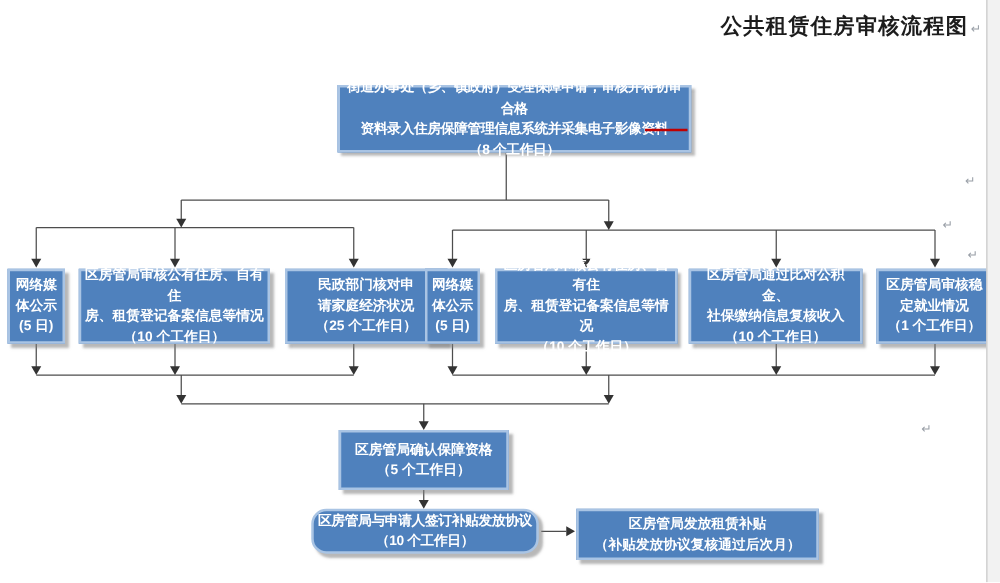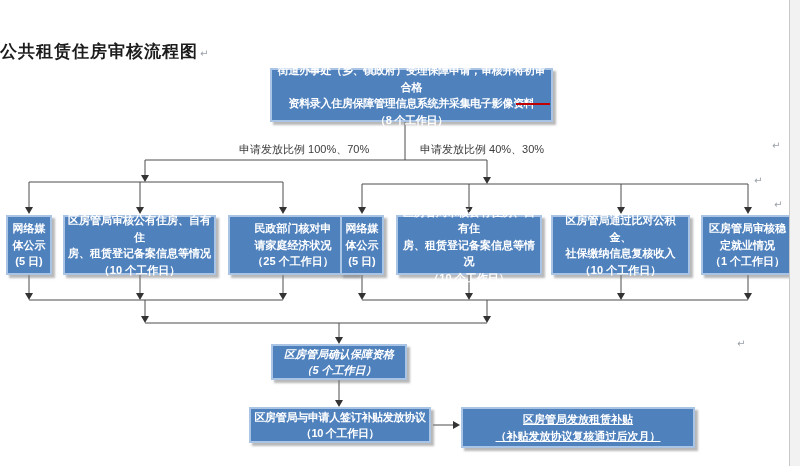--- a/index.html
+++ b/index.html
@@ -7,45 +7,45 @@
     --box-border:#a9c4e4;
     --line:#4d4d4d;
     --red:#c00000;
   }
   html,body{margin:0;padding:0;background:#ffffff;}
   .stage{
     position:relative;width:800px;height:466px;background:#ffffff;
     font-family:"Liberation Sans","DejaVu Sans",sans-serif;overflow:hidden;
   }
   .title{
-    position:absolute;top:9px;left:0;right:14px;text-align:left;
-    font-size:17px;font-weight:bold;color:#1c1c1c;letter-spacing:1px;margin-top:31px;
+    position:absolute;top:9px;left:0;right:14px;text-align:right;
+    font-size:17px;font-weight:bold;color:#1c1c1c;letter-spacing:1px;
   }
   .pm-inline{font-size:10px;color:#9aa0a8;font-weight:normal;margin-left:2px;}
   .connectors{position:absolute;left:0;top:0;}
   .node{
     position:absolute;background:var(--box-fill);
     border:2px solid var(--box-border);
     box-shadow:3px 3px 2px rgba(125,125,125,.55);
     color:#ffffff;font-weight:bold;
     display:flex;align-items:center;justify-content:center;
     text-align:center;white-space:pre-line;
     font-size:11px;line-height:1.5;box-sizing:border-box;padding:1px 2px;
   }
   .topbox{left:270px;top:68px;width:283px;height:54px;letter-spacing:-0.3px;}
   .b1{left:6px;top:215px;width:46px;height:60px;}
   .b2{left:63px;top:215px;width:153px;height:60px;}
   .b3{left:228px;top:215px;width:130px;height:60px;}
   .b4{left:340px;top:215px;width:44px;height:60px;}
   .b5{left:396px;top:215px;width:146px;height:60px;}
   .b6{left:551px;top:215px;width:139px;height:60px;}
   .b7{left:701px;top:215px;width:93px;height:60px;}
-  .confirm{left:271px;top:344px;width:136px;height:36px;font-style:italic;}
-  .sign{left:249px;top:407px;width:182px;height:36px;letter-spacing:-0.3px;}
-  .pay{left:461px;top:407px;width:234px;height:41px;text-decoration:underline;}
+  .confirm{left:271px;top:344px;width:136px;height:48px;}
+  .sign{left:249px;top:407px;width:182px;height:36px;letter-spacing:-0.3px;border-radius:12px;}
+  .pay{left:461px;top:407px;width:194px;height:41px;}
   .blabel{
     position:absolute;top:142px;font-size:11px;color:#3c3c3c;white-space:nowrap;
   }
   .bl-left{left:239px;}
   .bl-right{left:420px;}
   .red-underline{position:absolute;left:516px;top:103px;width:34px;height:2px;background:var(--red);}
   .pm{position:absolute;font-size:10px;color:#9aa0a8;}
   .pm1{left:772px;top:140px;}
   .pm2{left:754px;top:175px;}
   .pm3{left:774px;top:199px;}
@@ -118,22 +118,20 @@
 
   <div class="title">
     <span>公共租赁住房审核流程图</span><span class="pm-inline">↵</span>
   </div>
 
   <div class="node topbox">街道办事处（乡、镇政府）受理保障申请，审核并将初审合格
 资料录入住房保障管理信息系统并采集电子影像资料
 （8 个工作日）</div>
   <div class="red-underline"></div>
 
-  <div class="blabel bl-left">申请发放比例 100%、70%</div>
-  <div class="blabel bl-right">申请发放比例 40%、30%</div>
 
   <div class="node b1">网络媒
 体公示
 (5 日)</div>
   <div class="node b2">区房管局审核公有住房、自有住
 房、租赁登记备案信息等情况
 （10 个工作日）</div>
   <div class="node b3">民政部门核对申
 请家庭经济状况
 （25 个工作日）</div>

